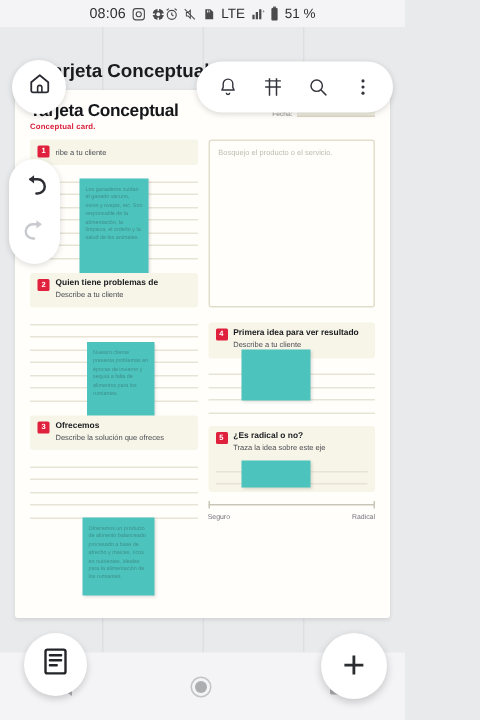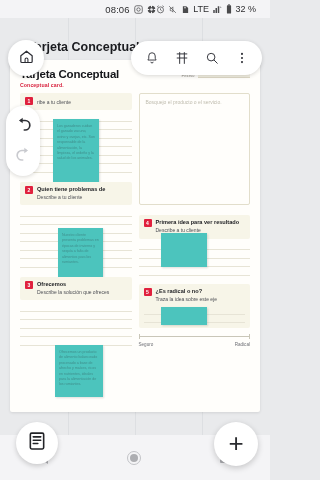--- a/index.html
+++ b/index.html
@@ -8,22 +8,22 @@
     font-family: "Liberation Sans", sans-serif;
     background: #e9eaec;
     overflow: hidden;
   }
   #root { position: relative; width: 270px; height: 480px; }
 
   
   .statusbar {
     position: absolute; top: 0; left: 0; width: 270px; height: 18px;
     background: #f4f4f6;
-    display: flex; align-items: center; justify-content: flex-end;
-    padding: 0 14px;
+    display: flex; align-items: center; justify-content: center;
+    padding: 0 4px;
     color: #3b3b3d; font-size: 9.5px;
   }
   .sb-left { display: flex; align-items: center; gap: 4px; }
   .sb-right { display: flex; align-items: center; gap: 3.5px; }
   .sb-clock { font-size: 9.5px; letter-spacing: .1px; color: #2e2e30; }
   .sb-ico { display: inline-flex; align-items: center; justify-content: center; }
   .sb-batt { font-size: 9px; color: #2e2e30; }
 
   
   .canvas {
@@ -214,21 +214,21 @@
             <path d="M2 21h4V13H2zM8 21h4V8H8zM14 21h4V3h-4z" fill="#4a4a4c"></path>
             <text x="19" y="9" font-size="9" fill="#4a4a4c">+</text>
           </svg>
       </span>
       <span class="sb-ico">
         <svg width="6" height="10" viewBox="0 0 12 24">
             <rect x="3.5" y="1" width="5" height="2" fill="#4a4a4c"></rect>
             <rect x="1" y="3" width="10" height="20" rx="1.6" fill="#4a4a4c"></rect>
           </svg>
       </span>
-      <span class="sb-batt">32 %</span>
+      <span class="sb-batt">51 %</span>
     </div>
   </div>
 
   <div class="canvas">
     <div class="gridline" style="left:68px"></div>
     <div class="gridline" style="left:135px"></div>
     <div class="gridline" style="left:202px"></div>
 
     <div style="position:absolute;left:28px;top:22px;font-size:12.5px;font-weight:bold;color:#1a1b1f;z-index:2;">Tarjeta Conceptual</div>
 

